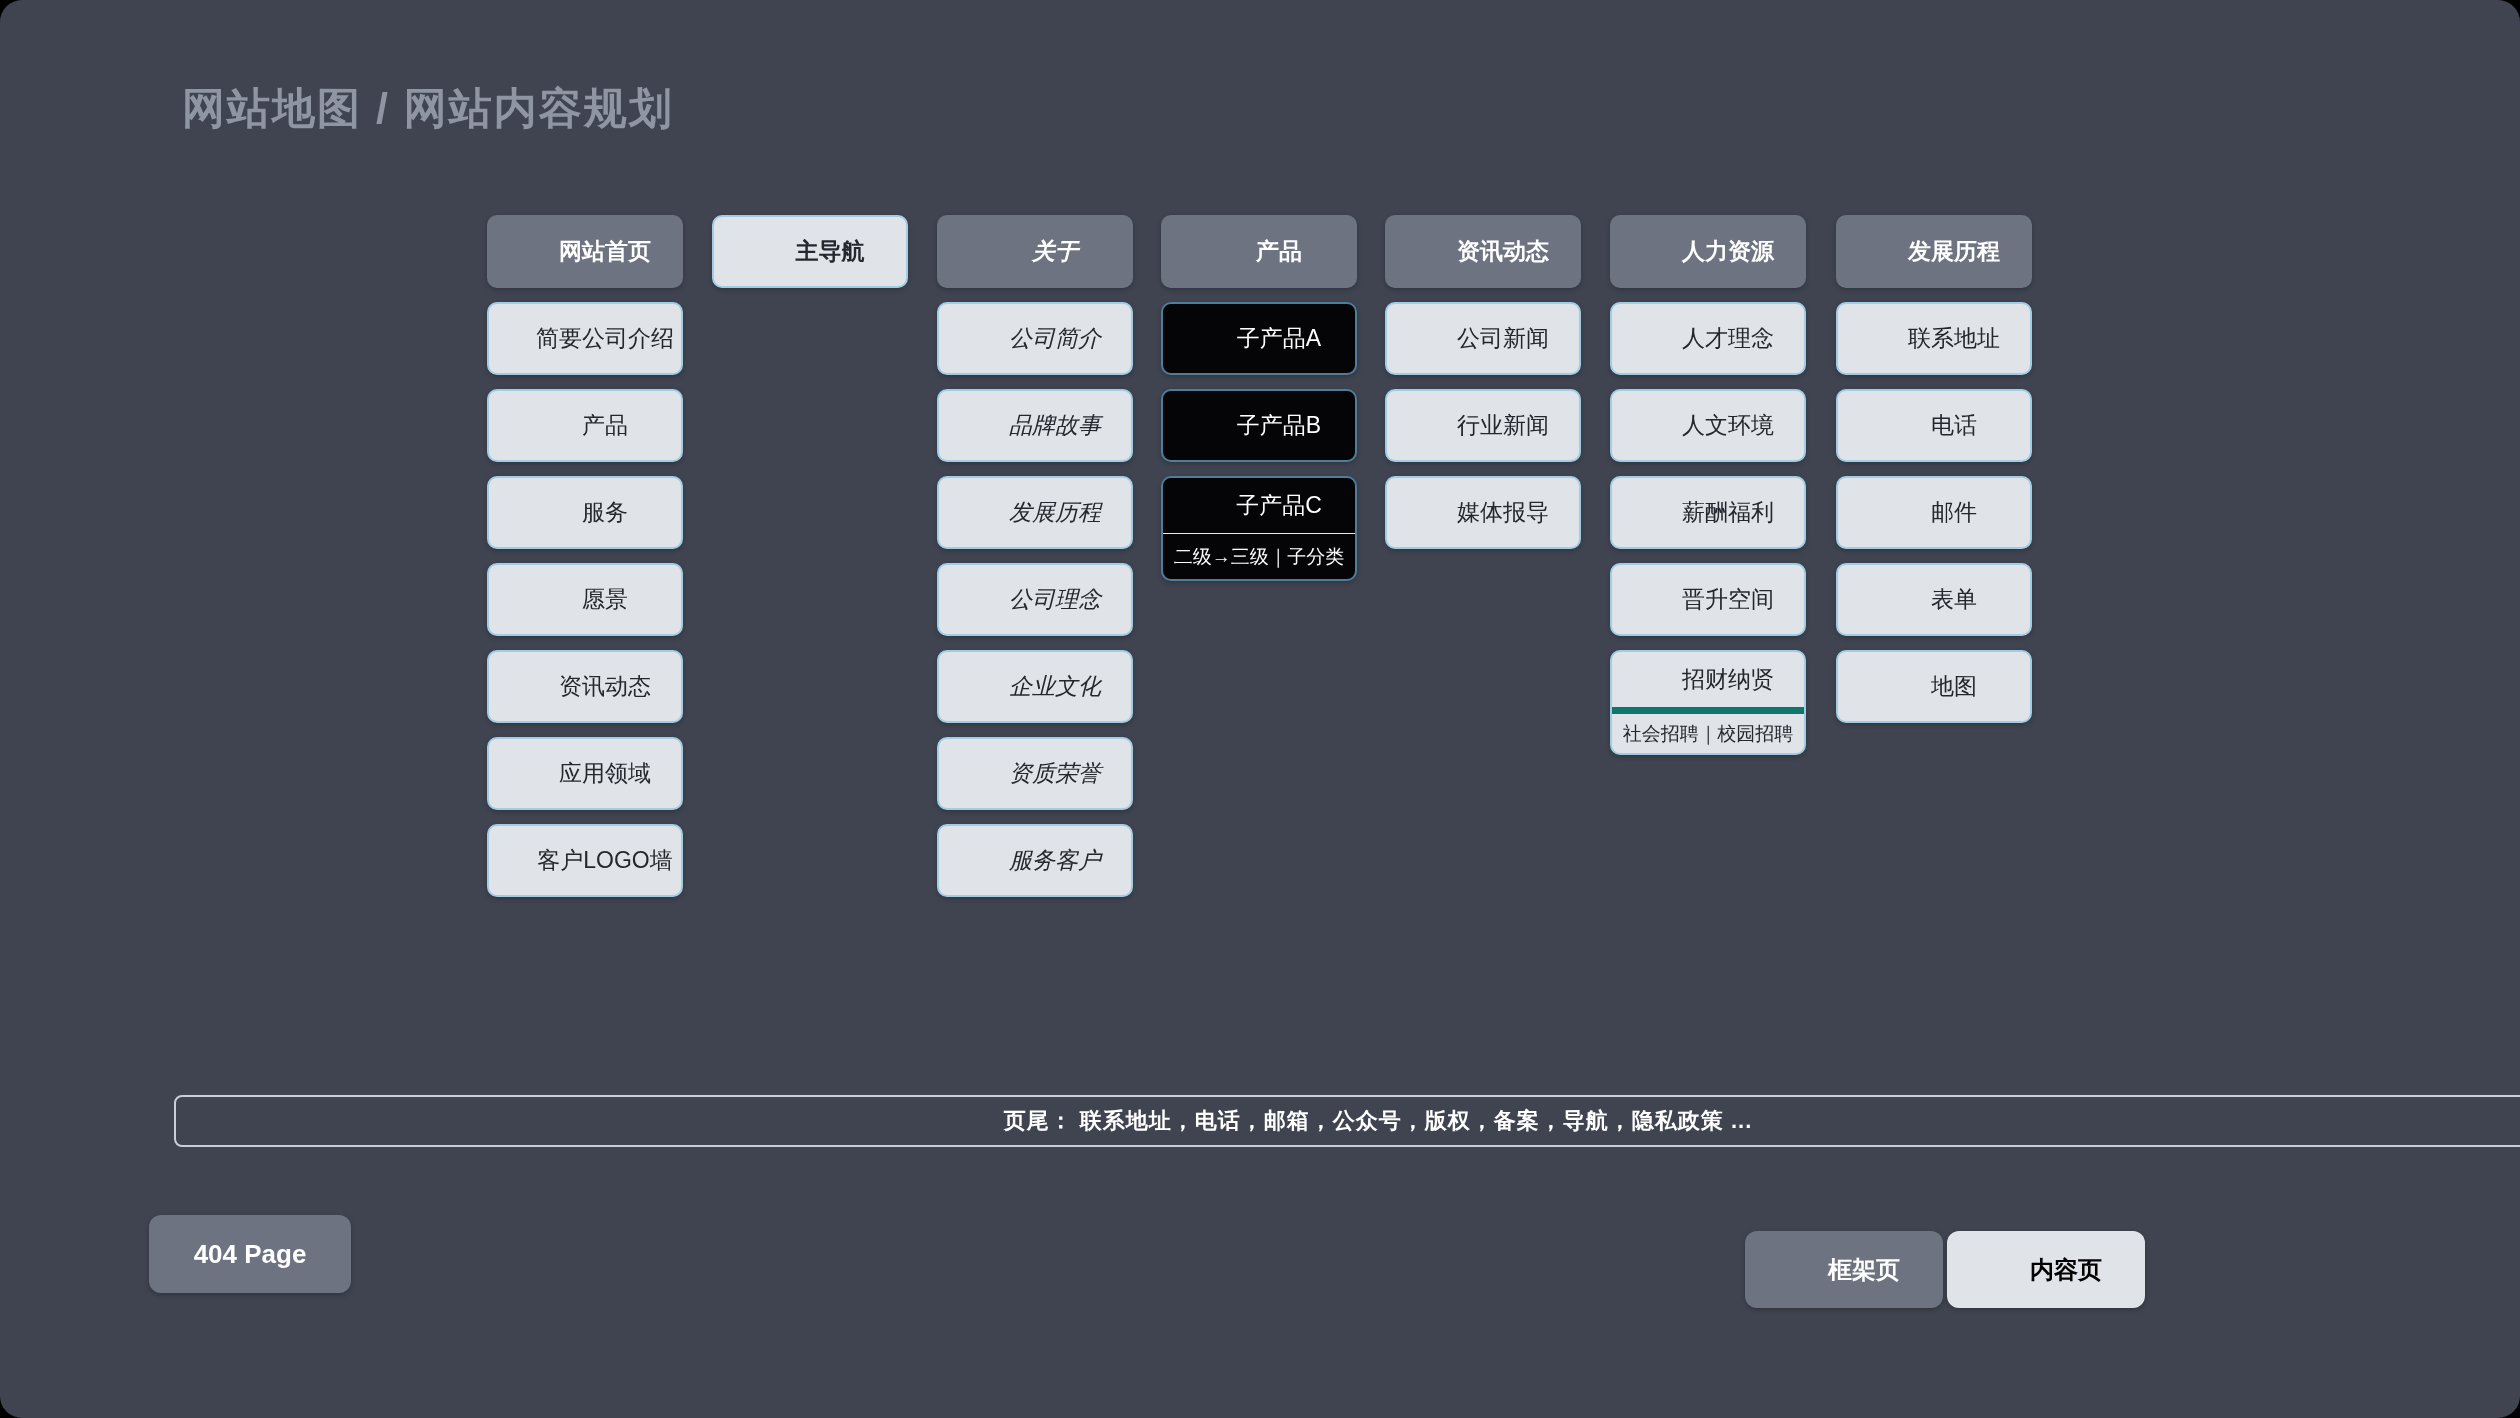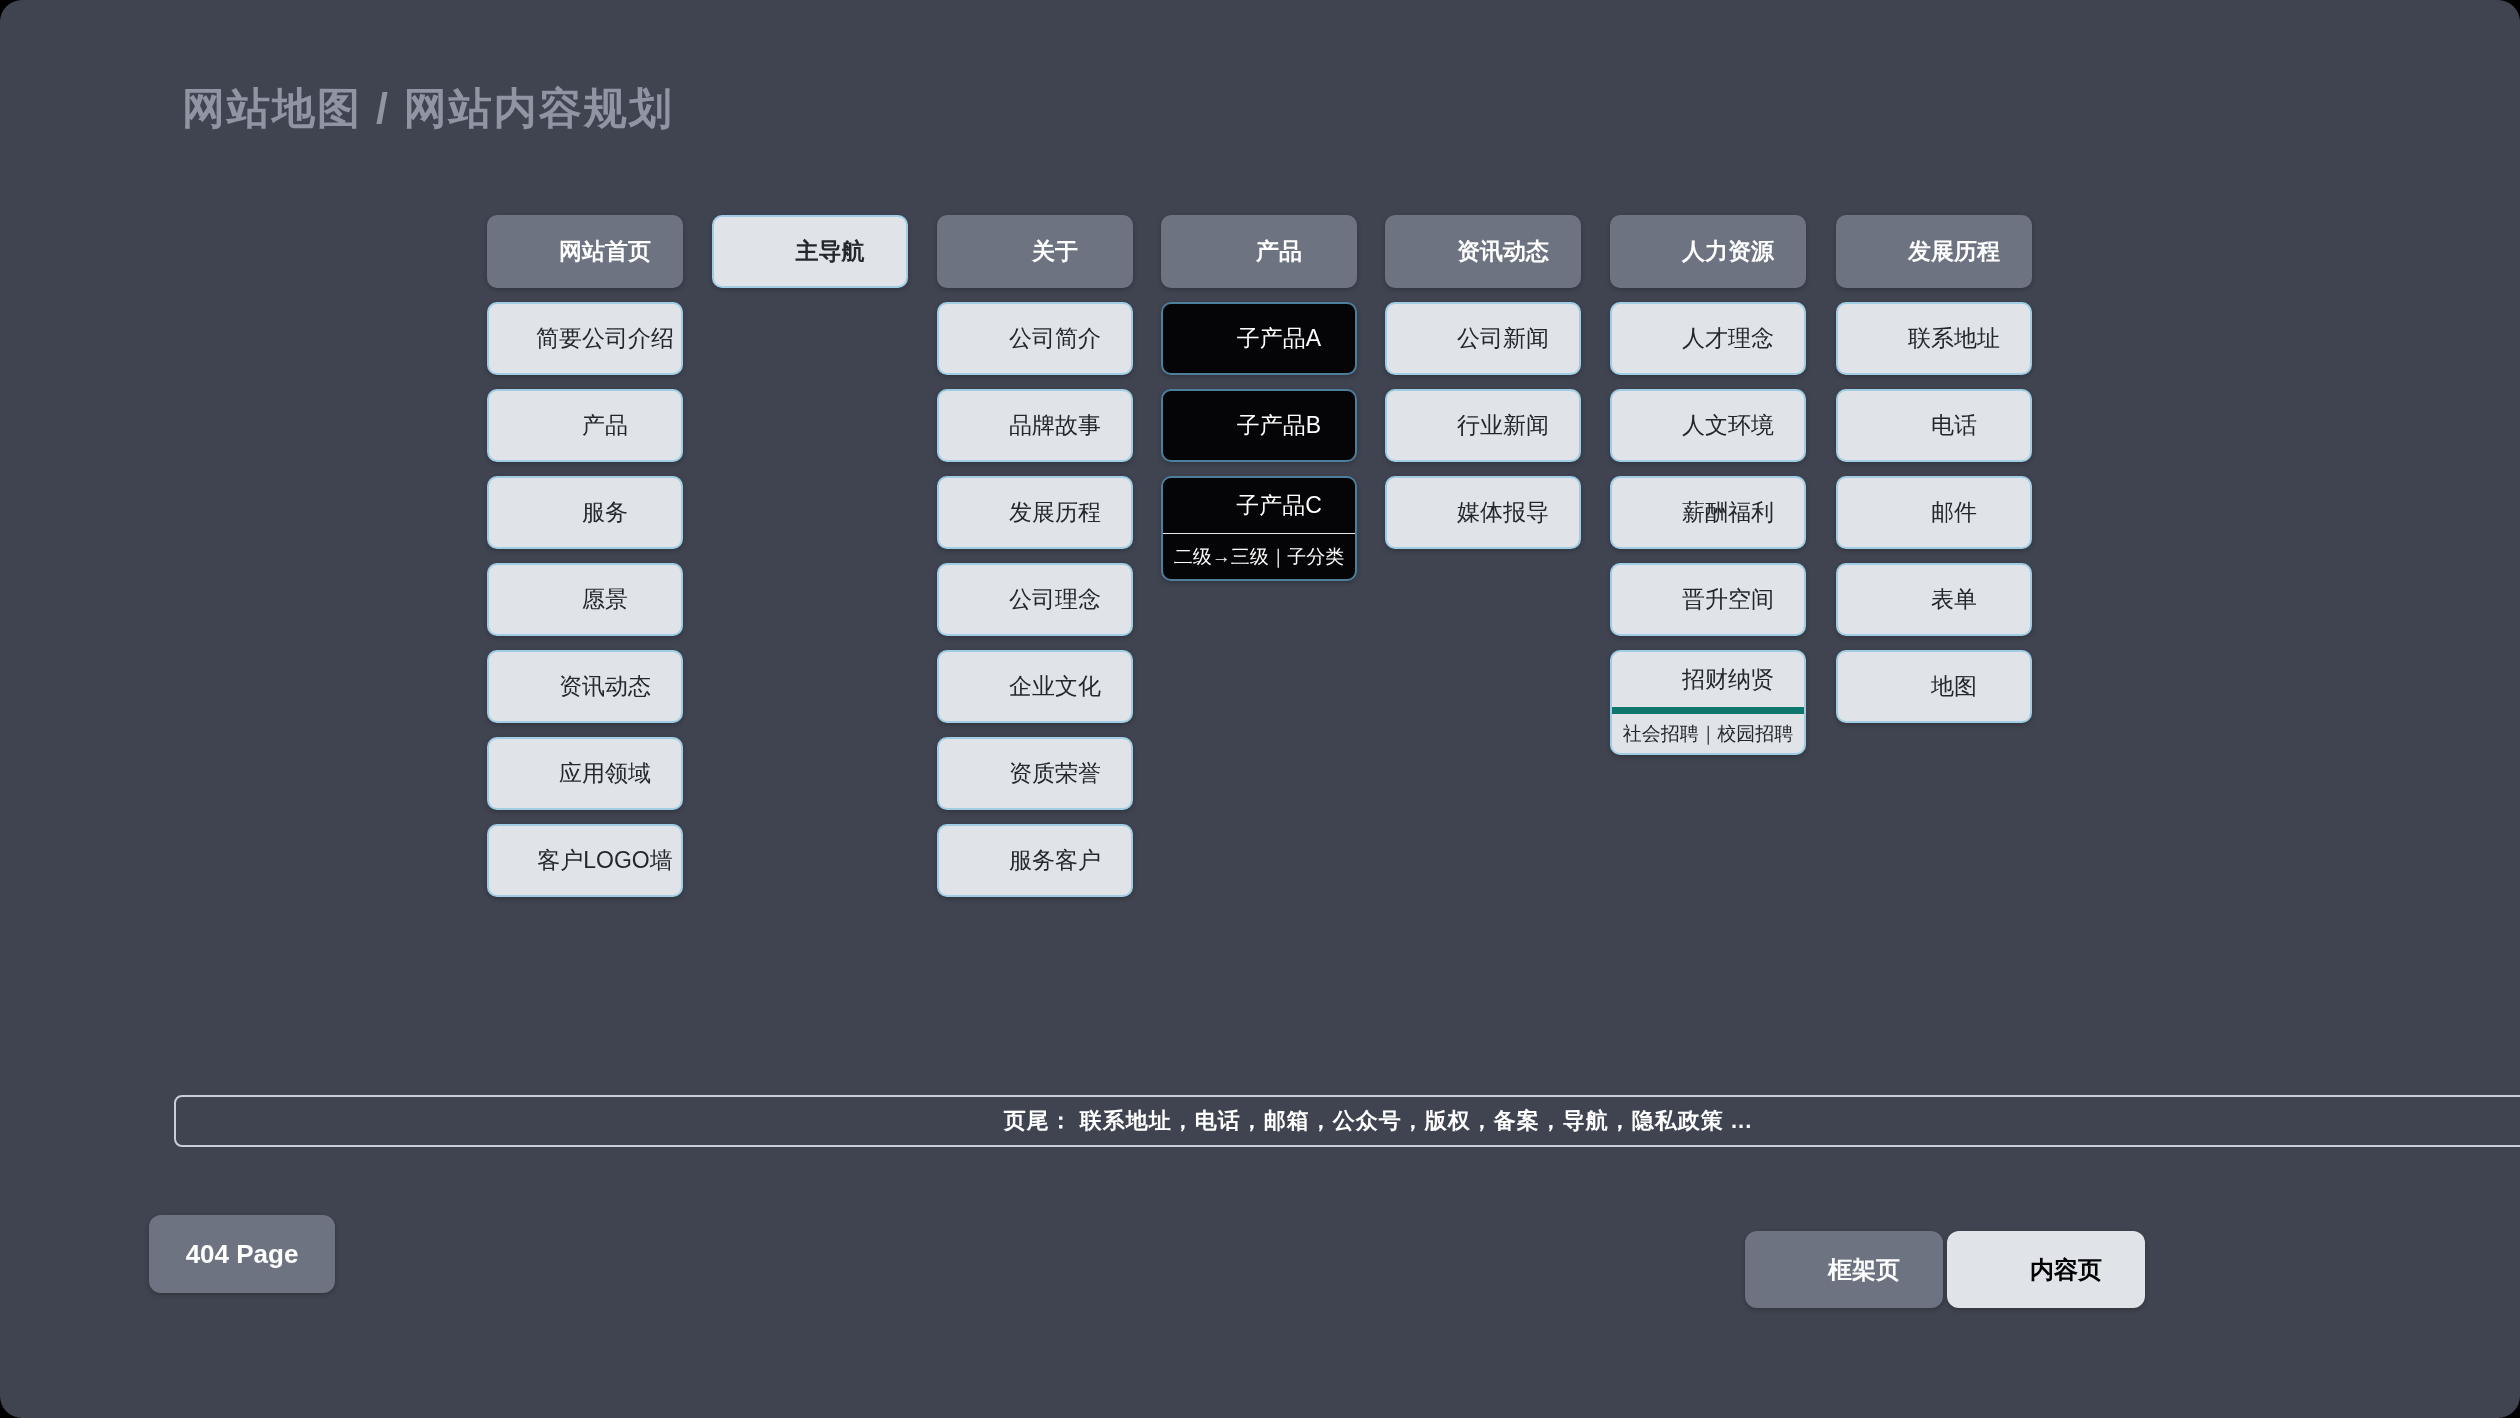--- a/index.html
+++ b/index.html
@@ -55,21 +55,21 @@
   }
   .box.special .box-sub{border-top:1px solid #e6eaee;}
   .box.header{font-weight:700;}
   .footer-bar{
     position:absolute;left:150px;top:1095px;width:2408px;height:52px;
     border:2px solid var(--footerBorder);border-radius:8px;
     display:flex;align-items:center;justify-content:center;
     color:var(--textLight);font-size:22px;font-weight:700;letter-spacing:1px;margin-left:24px;
   }
   .btn-404{
-    position:absolute;left:149px;top:1215px;width:186px;height:78px;
+    position:absolute;left:149px;top:1215px;width:202px;height:78px;
     background:var(--frame);border-radius:12px;
     display:flex;align-items:center;justify-content:center;
     color:var(--textLight);font-size:26px;font-weight:700;
     box-shadow:0 2px 5px rgba(0,0,0,.22);
   }
   .legend{
     position:absolute;top:1231px;left:1745px;
     display:flex;gap:4px;
   }
   .legend .box{width:198px;height:77px;font-size:24px;font-weight:700;border-radius:12px;}
@@ -108,21 +108,21 @@
         </div>
         <div class="box content">
           <div class="box-main">客户LOGO墙</div>
         </div>
       </div>
       <div class="column" style="left: 712px;">
         <div class="box content header">
           <div class="box-main">主导航</div>
         </div>
       </div>
-      <div class="column" style="left: 937px;">
+      <div class="column" style="left: 937px; font-style: italic;">
         <div class="box frame header">
           <div class="box-main">关于</div>
         </div>
         <div class="box content">
           <div class="box-main">公司简介</div>
         </div>
         <div class="box content">
           <div class="box-main">品牌故事</div>
         </div>
         <div class="box content">

